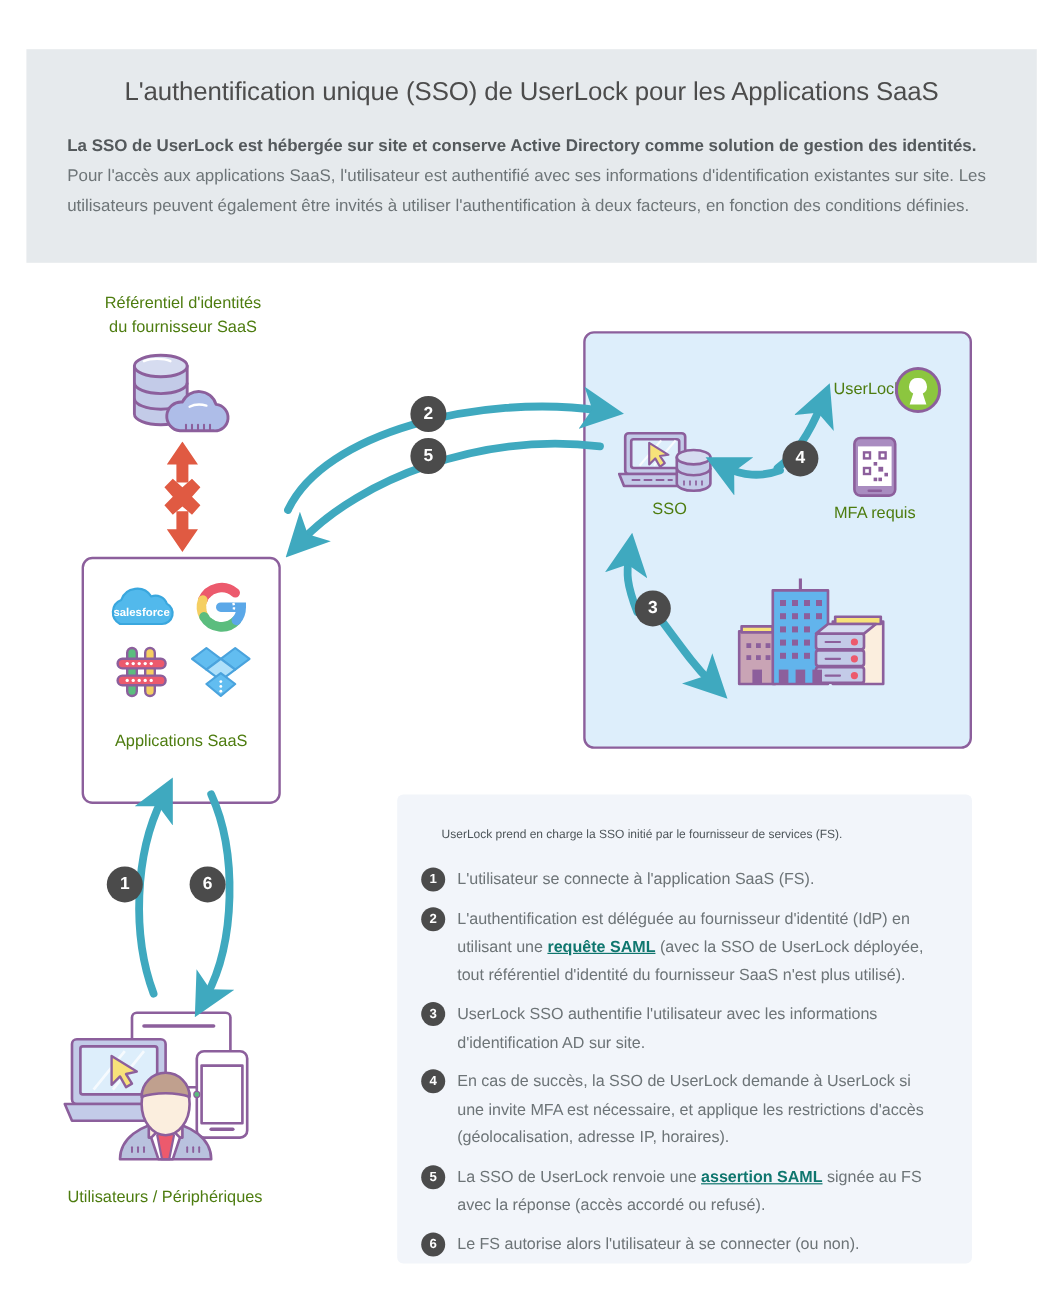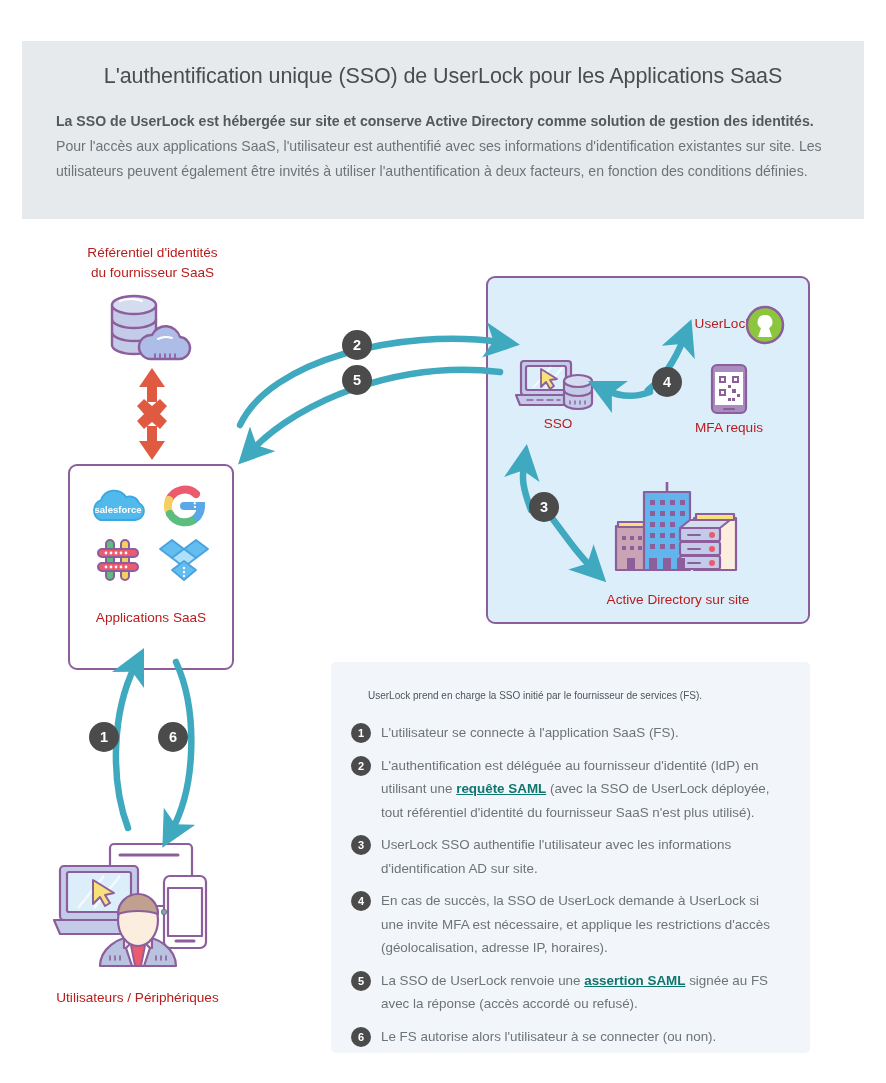--- a/index.html
+++ b/index.html
@@ -36,21 +36,21 @@
     color: #6d7477;
     line-height: 25px;
     padding: 0 6px;
   }
   .header-sub b { color: #54595c; font-weight: bold; }
 
   
   .cap {
     position: absolute;
     font-size: 13.6px;
-    color: #b91c1c;
+    color: #4d7c0f;
     text-align: center;
     line-height: 20px;
     white-space: pre-line;
   }
 
   
   .repo-label { left: 40px; top: 243px; width: 225px; }
   .repo-icon  { position: absolute; left: 100px; top: 293px; width: 106px; height: 70px; }
 
   .redx { position: absolute; left: 128px; top: 368px; width: 48px; height: 92px; }
@@ -405,21 +405,20 @@
         <rect x="30" y="58" width="4" height="4"></rect>
       <rect x="14" y="68" width="4" height="4"></rect>
         <rect x="22" y="68" width="4" height="4"></rect>
         <rect x="30" y="68" width="4" height="4"></rect>
       <rect x="41" y="80" width="8" height="12"></rect>
         <rect x="55" y="80" width="8" height="12"></rect>
         <rect x="69" y="80" width="8" height="12"></rect>
       <rect x="19" y="80" width="8" height="12"></rect>
     </g>
   </svg>
-  <div class="cap ad-caption">Active Directory sur site</div>
 
   <svg class="arrows" viewBox="0 0 886 1083">
     <defs>
       <marker id="tealArrow" markerWidth="5.5" markerHeight="5.5" refX="2.4" refY="2.75" orient="auto">
         <path d="M0,0 L5.5,2.75 L0,5.5 L1.4,2.75 Z" fill="#3fa9bf"></path>
       </marker>
     </defs>
     <g fill="none" stroke="#3fa9bf" stroke-width="6.5" stroke-linecap="round">
 
       <path d="M240 425 C 270 360, 400 328, 500 342" marker-end="url(#tealArrow)"></path>

